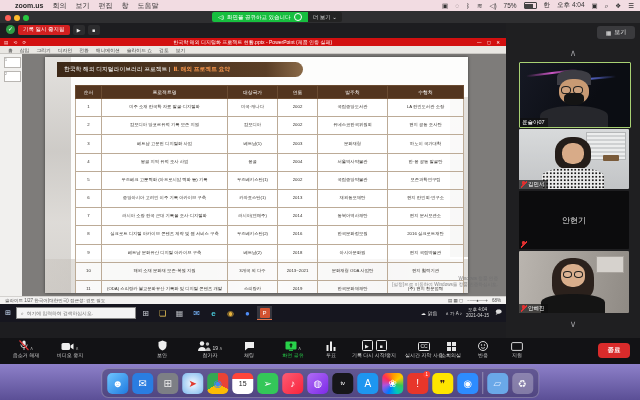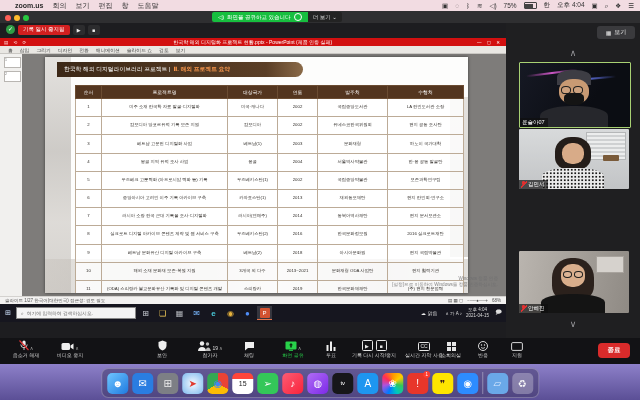--- a/index.html
+++ b/index.html
@@ -379,20 +379,26 @@
       <div class="hairF" style="left:36px;top:8px;width:36px;height:33px;"></div>
       <div class="face" style="left:43px;top:14px;width:22px;height:21px;background:#d8ab88;"></div>
       <div class="bodyDot" style="left:23px;top:39px;width:62px;height:21px;"></div>
     </div>
     <div class="nlabel">
       <span class="micmute"></span>
       <span>김민서</span>
     </div>
   </div>
 
+  <div class="tile" style="top:168px;height:58px;background:#0c0c0d;display:flex;align-items:center;justify-content:center;">
+    <span style="color:#e2e2e2;font-size:8px;">안현기</span>
+    <div class="nlabel">
+      <span class="micmute"></span>
+    </div>
+  </div>
 
   <div class="tile" style="top:228px;height:62px;">
     <div class="vid" style="background:linear-gradient(100deg,#bab5af,#8f8a84);">
       <div style="position:absolute;right:5px;top:5px;width:26px;height:15px;background:#d6d2cd;border:0.5px solid #a8a39d;"></div>
       <div class="hairF" style="left:33px;top:7px;width:42px;height:44px;background:#2b211c;"></div>
       <div class="face" style="left:42px;top:13px;width:24px;height:23px;background:#d9ae8c;"></div>
       <div class="glasses" style="left:44px;top:20px;">
           <i style="width:7px;height:5px;border-width:0.8px;"></i>
           <i style="width:7px;height:5px;border-width:0.8px;"></i>
         </div>

